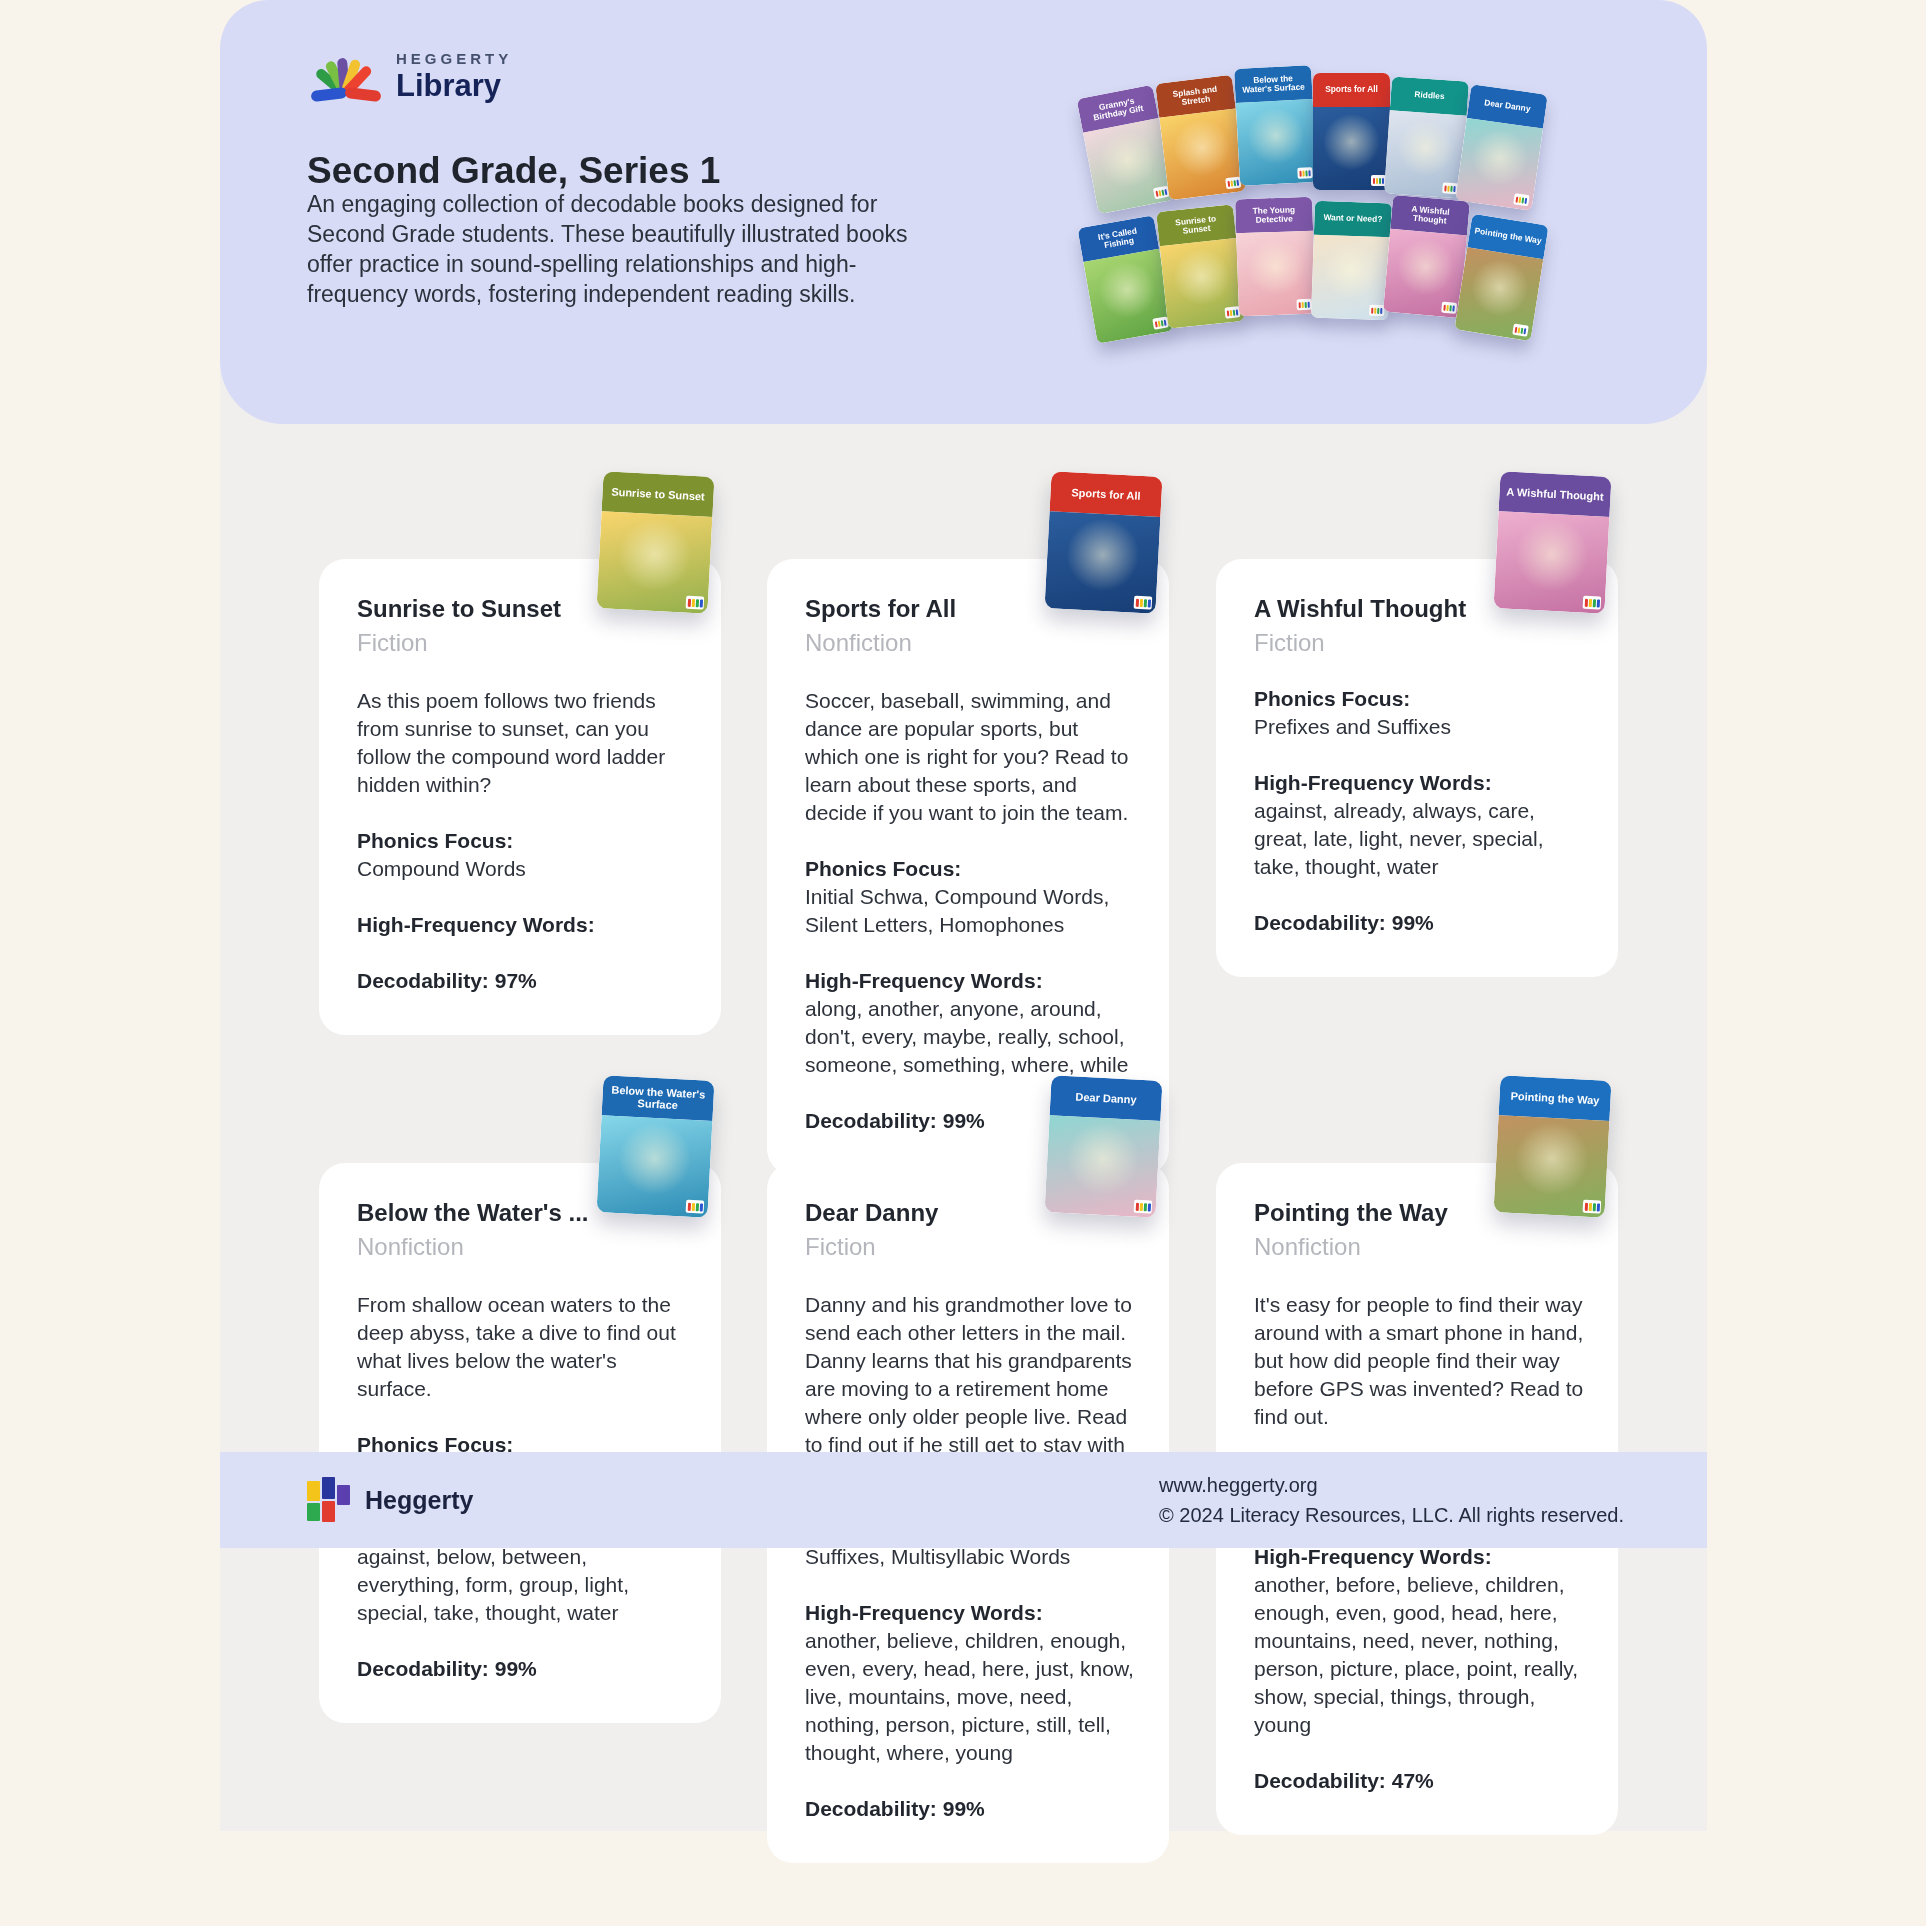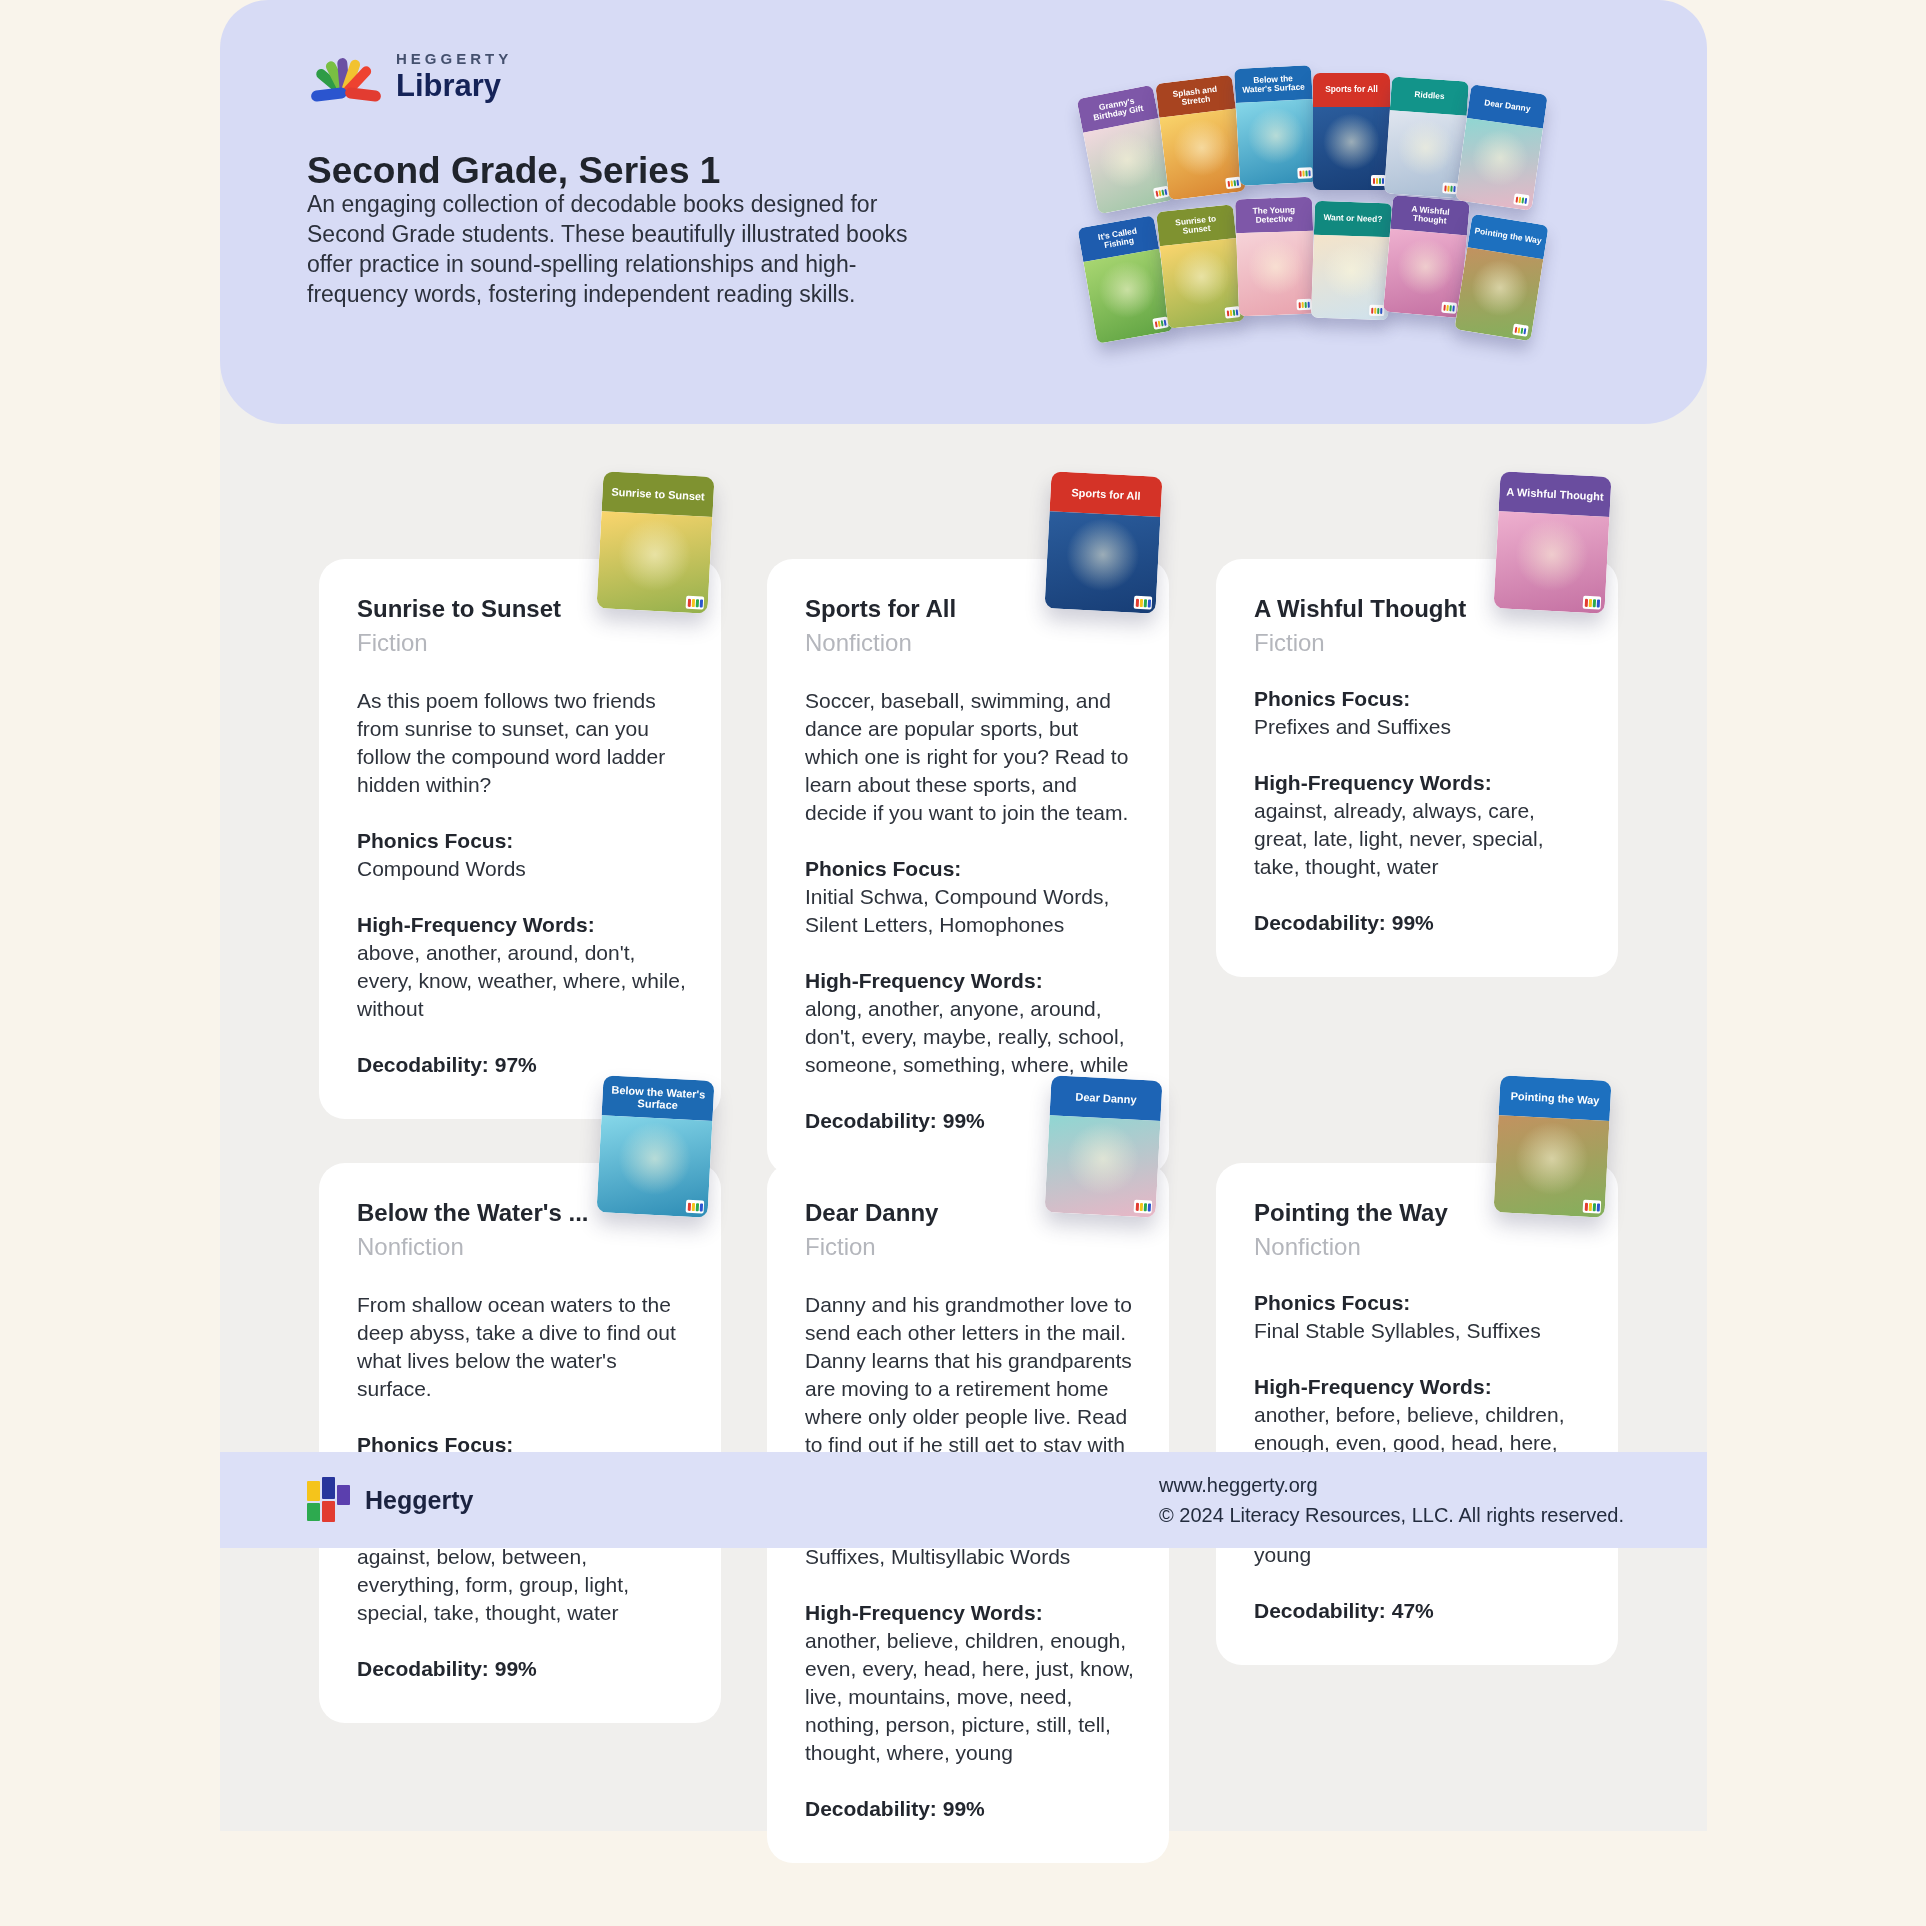--- a/index.html
+++ b/index.html
@@ -269,21 +269,20 @@
     </div>
     <h3 class="card-title">Sunrise to Sunset</h3>
     <div class="card-genre">Fiction</div>
     <p class="card-desc">As this poem follows two friends from sunrise to sunset, can you follow the compound word ladder hidden within?</p>
     <div class="card-group">
       <div class="group-label">Phonics Focus:</div>
       <div class="group-value">Compound Words</div>
     </div>
     <div class="card-group">
       <div class="group-label">High-Frequency Words:</div>
-      <div class="group-value">above, another, around, don't, every, know, weather, where, while, without</div>
     </div>
     <div class="card-decod">
       <span>Decodability:</span>
       <span>97%</span>
     </div>
   </section>
 
   <section class="card" style="left:547px;top:559px">
     <div class="cover thumb" style="--head: #d43327; --b1: #2b5d9d; --b2: #173d75;">
       <div class="cover-head">Sports for All</div>
@@ -406,20 +405,21 @@
           <span class="chip">
             <i></i>
             <i></i>
             <i></i>
             <i></i>
           </span>
         </div>
     </div>
     <h3 class="card-title">Pointing the Way</h3>
     <div class="card-genre">Nonfiction</div>
+    <p class="card-desc">It's easy for people to find their way around with a smart phone in hand, but how did people find their way before GPS was invented? Read to find out.</p>
     <div class="card-group">
       <div class="group-label">Phonics Focus:</div>
       <div class="group-value">Final Stable Syllables, Suffixes</div>
     </div>
     <div class="card-group">
       <div class="group-label">High-Frequency Words:</div>
       <div class="group-value">another, before, believe, children, enough, even, good, head, here, mountains, need, never, nothing, person, picture, place, point, really, show, special, things, through, young</div>
     </div>
     <div class="card-decod">
       <span>Decodability:</span>

